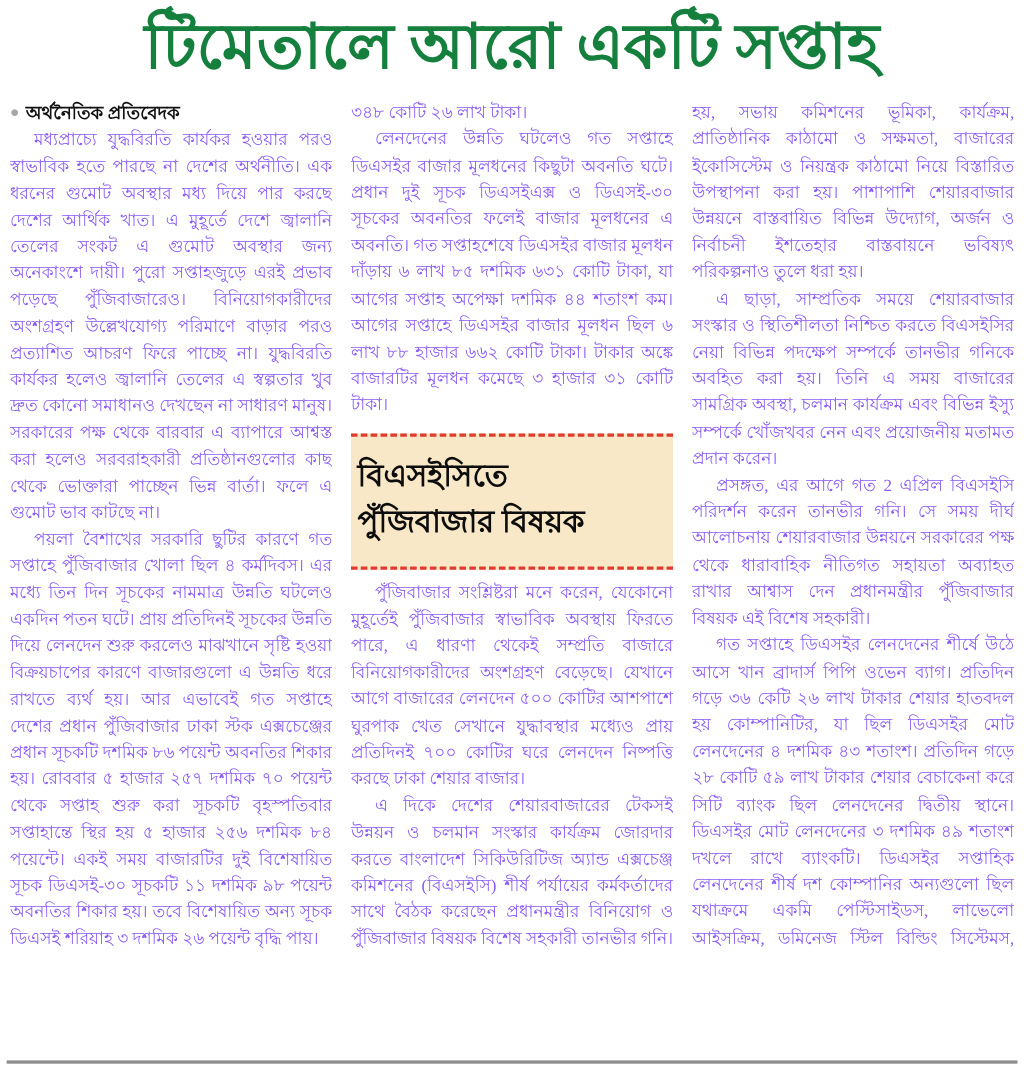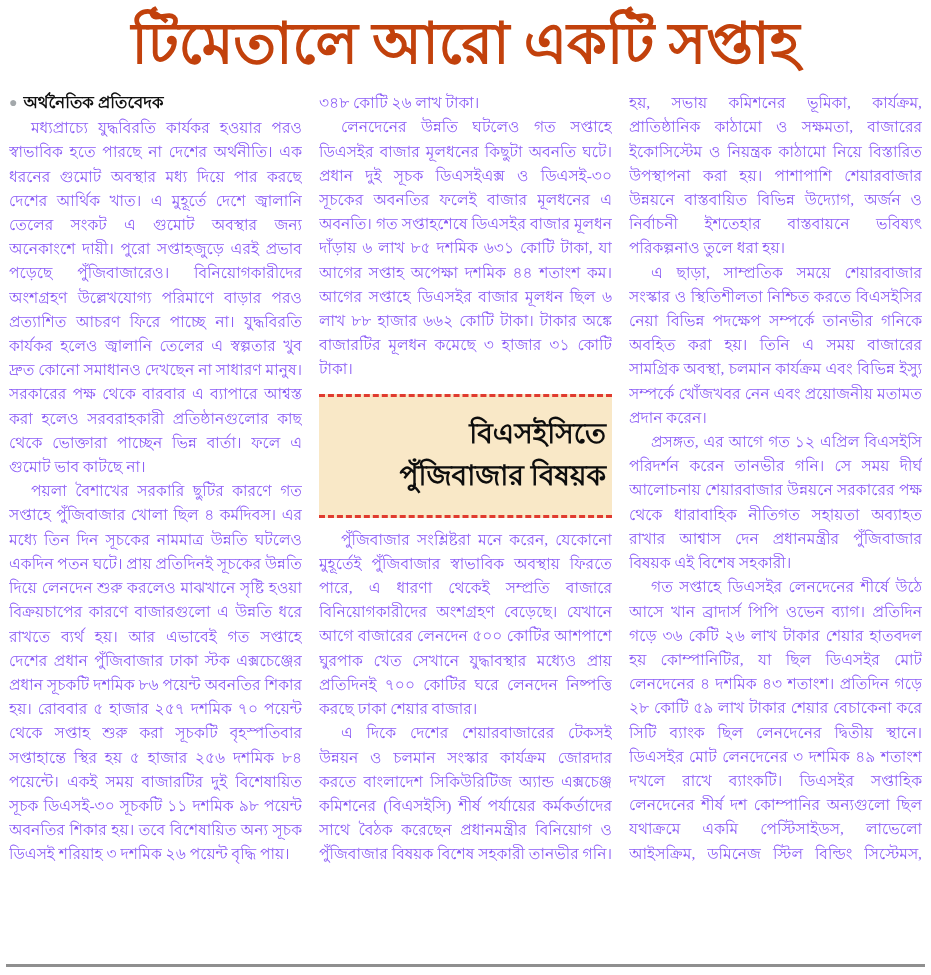--- a/index.html
+++ b/index.html
@@ -14,21 +14,21 @@
     box-sizing: border-box;
     padding: 6px 9px 0 9px;
     background: #ffffff;
     font-family: "Liberation Serif", "DejaVu Serif", serif;
     color: #141414;
     overflow: hidden;
   }
   .headline {
     margin: 0 0 10px 0;
     text-align: center;
-    color: #c2410c;
+    color: #15803d;
     font-weight: bold;
     font-size: 57px;
     line-height: 1.32;
     letter-spacing: 0px;
   }
   .headline .hl-line { display: block; }
   .body-grid {
     display: grid;
     grid-template-columns: 1fr 1fr 1fr;
     column-gap: 17px;
@@ -62,21 +62,21 @@
     text-indent: 22px;
     color: #8b5cf6;
   }
   .col p.cont { text-indent: 0; }
   .highlight-box {
     margin: 12px 0 10px 0;
     background: #f9e8c7;
     border-top: 3px dashed #e03b2f;
     border-bottom: 3px dashed #e03b2f;
     padding: 16px 6px 18px 6px;
-    text-align: right;
+    text-align: left;
     font-weight: bold;
     font-size: 28px;
     line-height: 1.5;
     color: #0d0d0d;
   }
   .highlight-box .box-line { display: block; }
   .bottom-rule {
     position: absolute;
     left: 6px;
     right: 6px;
@@ -115,21 +115,21 @@
       </div>
 
       <p>পুঁজিবাজার সংশ্লিষ্টরা মনে করেন, যেকোনো মুহূর্তেই পুঁজিবাজার স্বাভাবিক অবস্থায় ফিরতে পারে, এ ধারণা থেকেই সম্প্রতি বাজারে বিনিয়োগকারীদের অংশগ্রহণ বেড়েছে। যেখানে আগে বাজারের লেনদেন ৫০০ কোটির আশপাশে ঘুরপাক খেত সেখানে যুদ্ধাবস্থার মধ্যেও প্রায় প্রতিদিনই ৭০০ কোটির ঘরে লেনদেন নিষ্পত্তি করছে ঢাকা শেয়ার বাজার।</p>
       <p>এ দিকে দেশের শেয়ারবাজারের টেকসই উন্নয়ন ও চলমান সংস্কার কার্যক্রম জোরদার করতে বাংলাদেশ সিকিউরিটিজ অ্যান্ড এক্সচেঞ্জ কমিশনের (বিএসইসি) শীর্ষ পর্যায়ের কর্মকর্তাদের সাথে বৈঠক করেছেন প্রধানমন্ত্রীর বিনিয়োগ ও পুঁজিবাজার বিষয়ক বিশেষ সহকারী তানভীর গনি। বৃহস্পতিবার রাজধানীর আগারগাঁওয়ে বিএসইসির প্রধান কার্যালয়ে অনুষ্ঠিত এ বৈঠকে সভাপতিত্ব করেন সংস্থাটির চেয়ারম্যান খন্দকার রাশেদ মাকসুদ। বৈঠকে কমিশনার মু. মোহসিন চৌধুরী, মো: আলী আকবর, ফারজানা লালারুখ ও মো: সাইফুদ্দিনসহ বিএসইসির ঊর্ধ্বতন কর্মকর্তারা উপস্থিত ছিলেন।</p>
 
     </div>
 
     <div class="col">
       <p class="cont">হয়, সভায় কমিশনের ভূমিকা, কার্যক্রম, প্রাতিষ্ঠানিক কাঠামো ও সক্ষমতা, বাজারের ইকোসিস্টেম ও নিয়ন্ত্রক কাঠামো নিয়ে বিস্তারিত উপস্থাপনা করা হয়। পাশাপাশি শেয়ারবাজার উন্নয়নে বাস্তবায়িত বিভিন্ন উদ্যোগ, অর্জন ও নির্বাচনী ইশতেহার বাস্তবায়নে ভবিষ্যৎ পরিকল্পনাও তুলে ধরা হয়।</p>
       <p>এ ছাড়া, সাম্প্রতিক সময়ে শেয়ারবাজার সংস্কার ও স্থিতিশীলতা নিশ্চিত করতে বিএসইসির নেয়া বিভিন্ন পদক্ষেপ সম্পর্কে তানভীর গনিকে অবহিত করা হয়। তিনি এ সময় বাজারের সামগ্রিক অবস্থা, চলমান কার্যক্রম এবং বিভিন্ন ইস্যু সম্পর্কে খোঁজখবর নেন এবং প্রয়োজনীয় মতামত প্রদান করেন।</p>
-      <p>প্রসঙ্গত, এর আগে গত ১২ এপ্রিল বিএসইসি পরিদর্শন করেন তানভীর গনি। সে সময় দীর্ঘ আলোচনায় শেয়ারবাজার উন্নয়নে সরকারের পক্ষ থেকে ধারাবাহিক নীতিগত সহায়তা অব্যাহত রাখার আশ্বাস দেন প্রধানমন্ত্রীর পুঁজিবাজার বিষয়ক এই বিশেষ সহকারী।</p>
+      <p>প্রসঙ্গত, এর আগে গত 2 এপ্রিল বিএসইসি পরিদর্শন করেন তানভীর গনি। সে সময় দীর্ঘ আলোচনায় শেয়ারবাজার উন্নয়নে সরকারের পক্ষ থেকে ধারাবাহিক নীতিগত সহায়তা অব্যাহত রাখার আশ্বাস দেন প্রধানমন্ত্রীর পুঁজিবাজার বিষয়ক এই বিশেষ সহকারী।</p>
       <p>গত সপ্তাহে ডিএসইর লেনদেনের শীর্ষে উঠে আসে খান ব্রাদার্স পিপি ওভেন ব্যাগ। প্রতিদিন গড়ে ৩৬ কেটি ২৬ লাখ টাকার শেয়ার হাতবদল হয় কোম্পানিটির, যা ছিল ডিএসইর মোট লেনদেনের ৪ দশমিক ৪৩ শতাংশ। প্রতিদিন গড়ে ২৮ কোটি ৫৯ লাখ টাকার শেয়ার বেচাকেনা করে সিটি ব্যাংক ছিল লেনদেনের দ্বিতীয় স্থানে। ডিএসইর মোট লেনদেনের ৩ দশমিক ৪৯ শতাংশ দখলে রাখে ব্যাংকটি। ডিএসইর সপ্তাহিক লেনদেনের শীর্ষ দশ কোম্পানির অন্যগুলো ছিল যথাক্রমে একমি পেস্টিসাইডস, লাভেলো আইসক্রিম, ডমিনেজ স্টিল বিল্ডিং সিস্টেমস, সামিট অ্যালাইয়েন্স পোর্ট, কেডিএস এক্সেসরিস, গোল্ডেন সন, মীর আখতার হোসাইন ও পাইওনিয়ার ইন্স্যুরেন্স।</p>
 
     </div>
 
   </div>
 
   <div class="bottom-rule"></div>
 
 </div>
 

